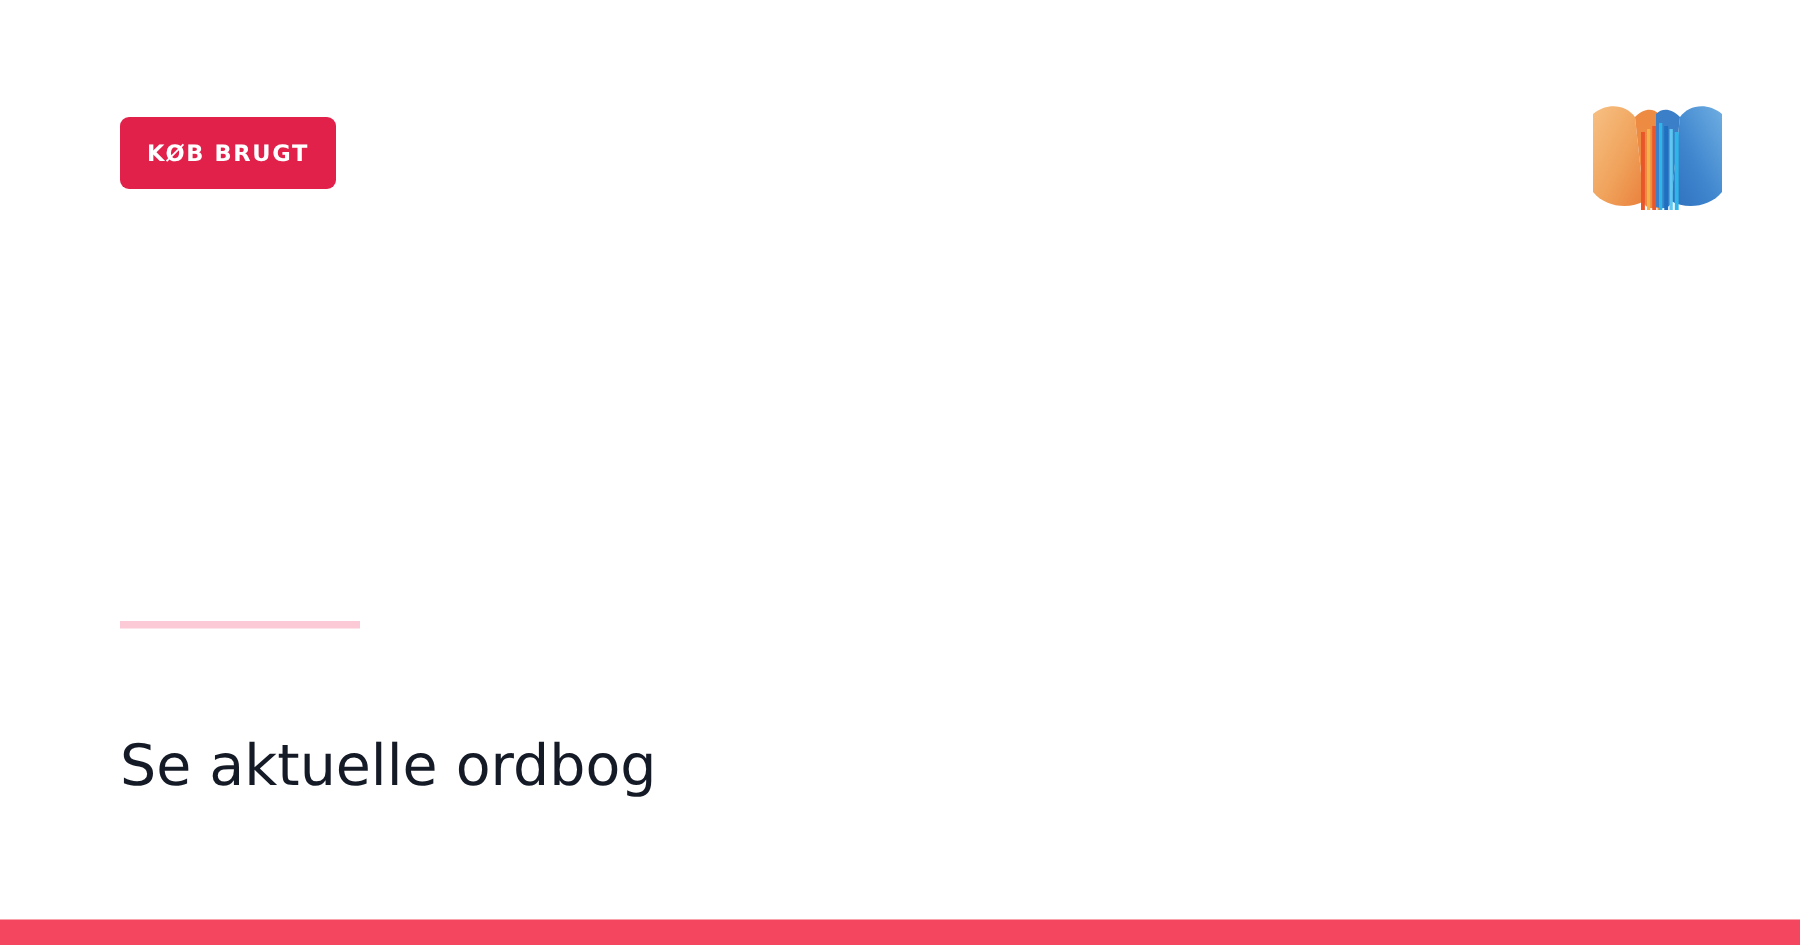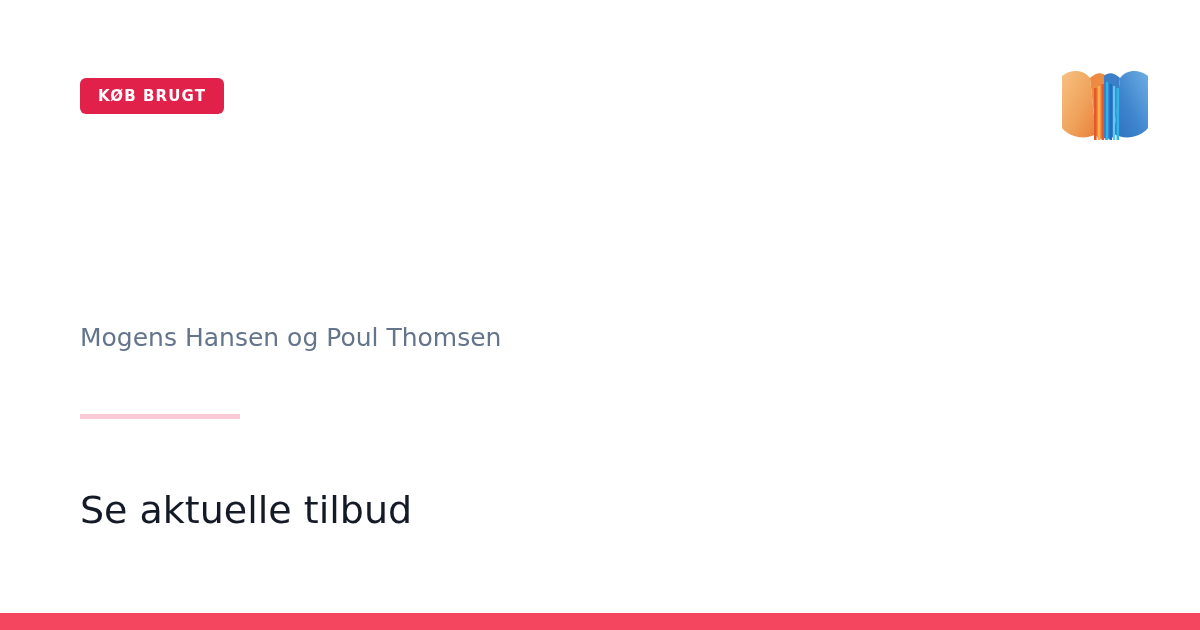--- a/index.html
+++ b/index.html
@@ -19,21 +19,21 @@
     position: absolute;
     inset: 0;
     background: #ffffff;
   }
 
   
   .badge {
     position: absolute;
     left: 80px;
     top: 78px;
-    height: 36px;
+    height: 48px;
     padding: 0 18px;
     display: flex;
     align-items: center;
     justify-content: center;
     background: #E2214B;
     border-radius: 6px;
     box-sizing: border-box;
   }
   .badge-label {
     color: #ffffff;
@@ -172,21 +172,20 @@
         <path d="M12 28 C 22 20, 34 22, 40 30 L 46 86 C 36 92, 20 90, 12 80 Z" fill="url(#gOrange)"></path>
         <path d="M40 30 C 46 24, 52 24, 56 28 L 56 90 C 50 92, 46 90, 46 86 Z" fill="#EE8B42"></path>
         <path d="M98 28 C 88 20, 76 22, 70 30 L 64 86 C 74 92, 90 90, 98 80 Z" fill="url(#gBlue)"></path>
         <path d="M70 30 C 64 24, 58 24, 54 28 L 54 90 C 60 92, 64 90, 64 86 Z" fill="#3A7FC8"></path>
       </g>
       <rect x="0" y="98" width="110" height="30" fill="url(#gFade)"></rect>
     </svg>
   </div>
 
 
-  <p class="subtitle">Mogens Hansen og Poul Thomsen</p>
 
   <hr class="divider">
 
-  <p class="cta">Se aktuelle tilbud</p>
+  <p class="cta">Se aktuelle ordbog</p>
 
   <div class="bottom-bar"></div>
 
 </div>
 
 </body></html>

